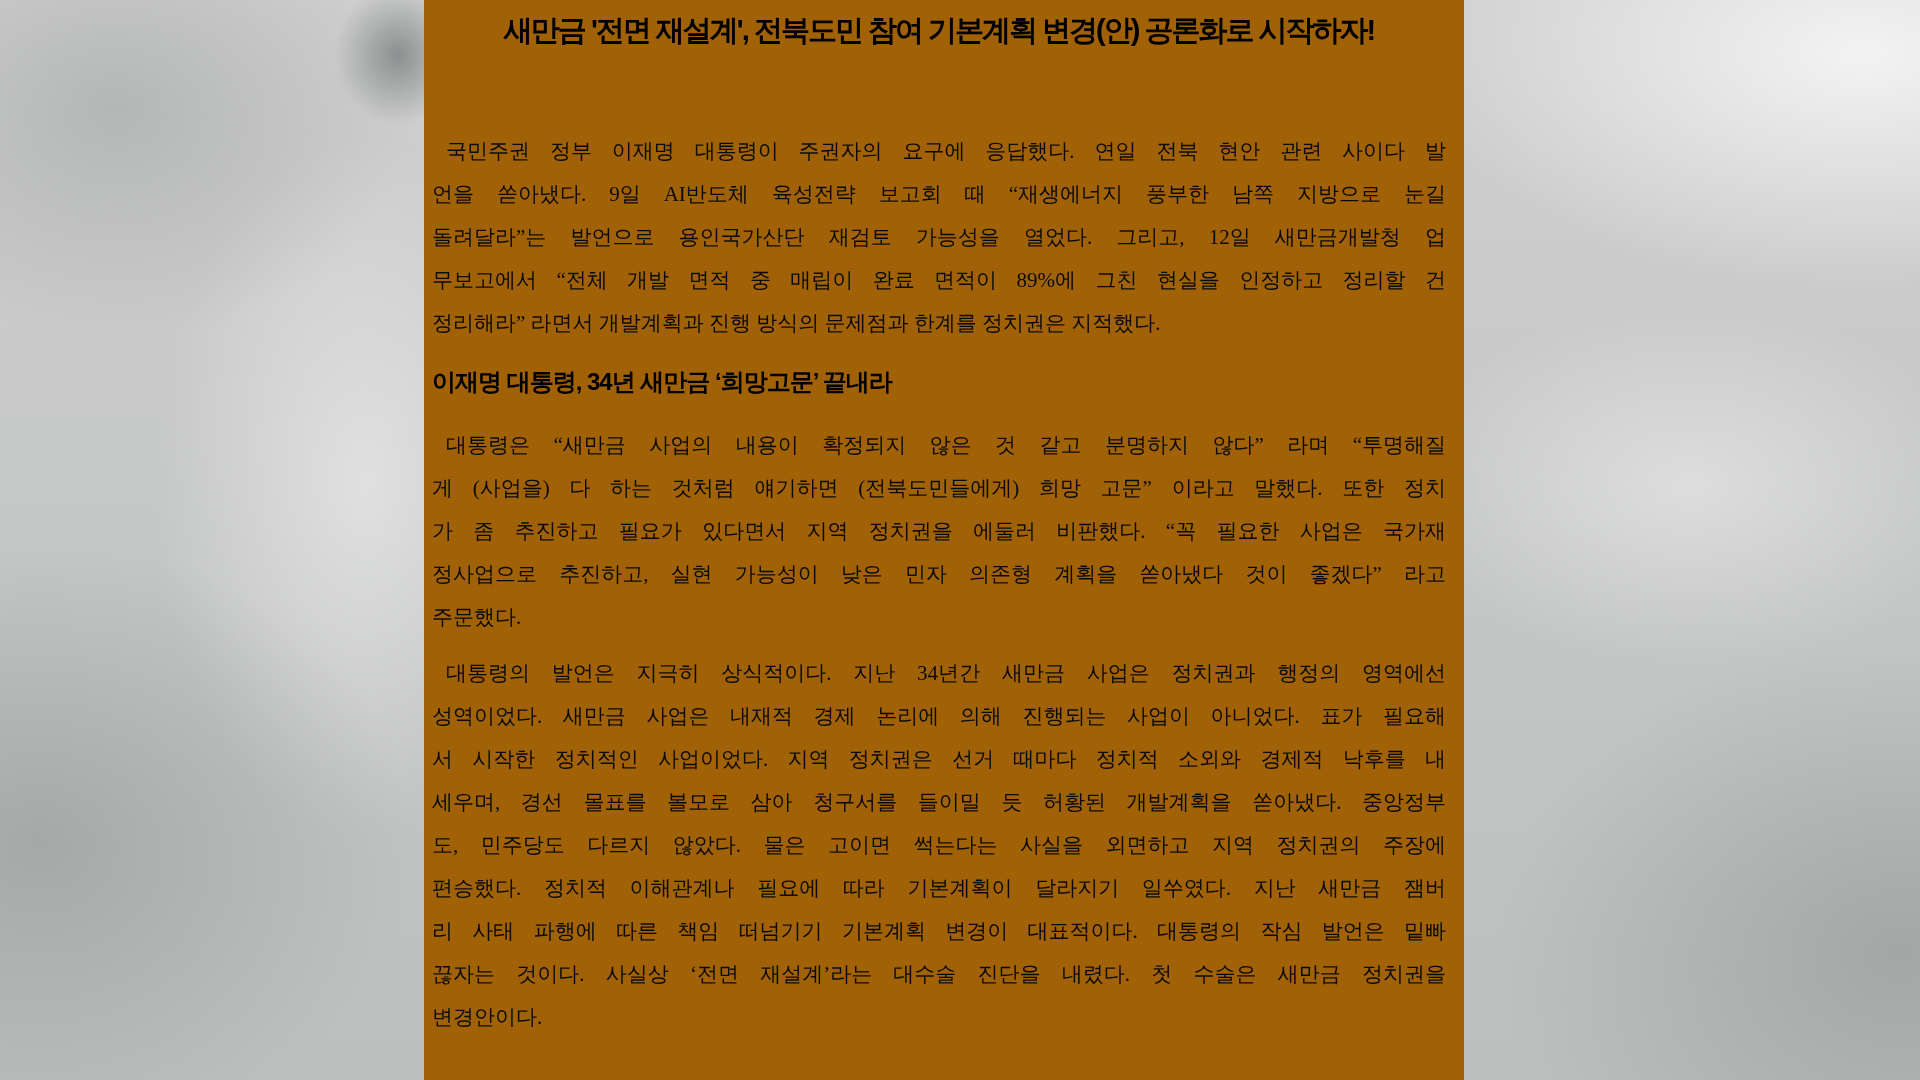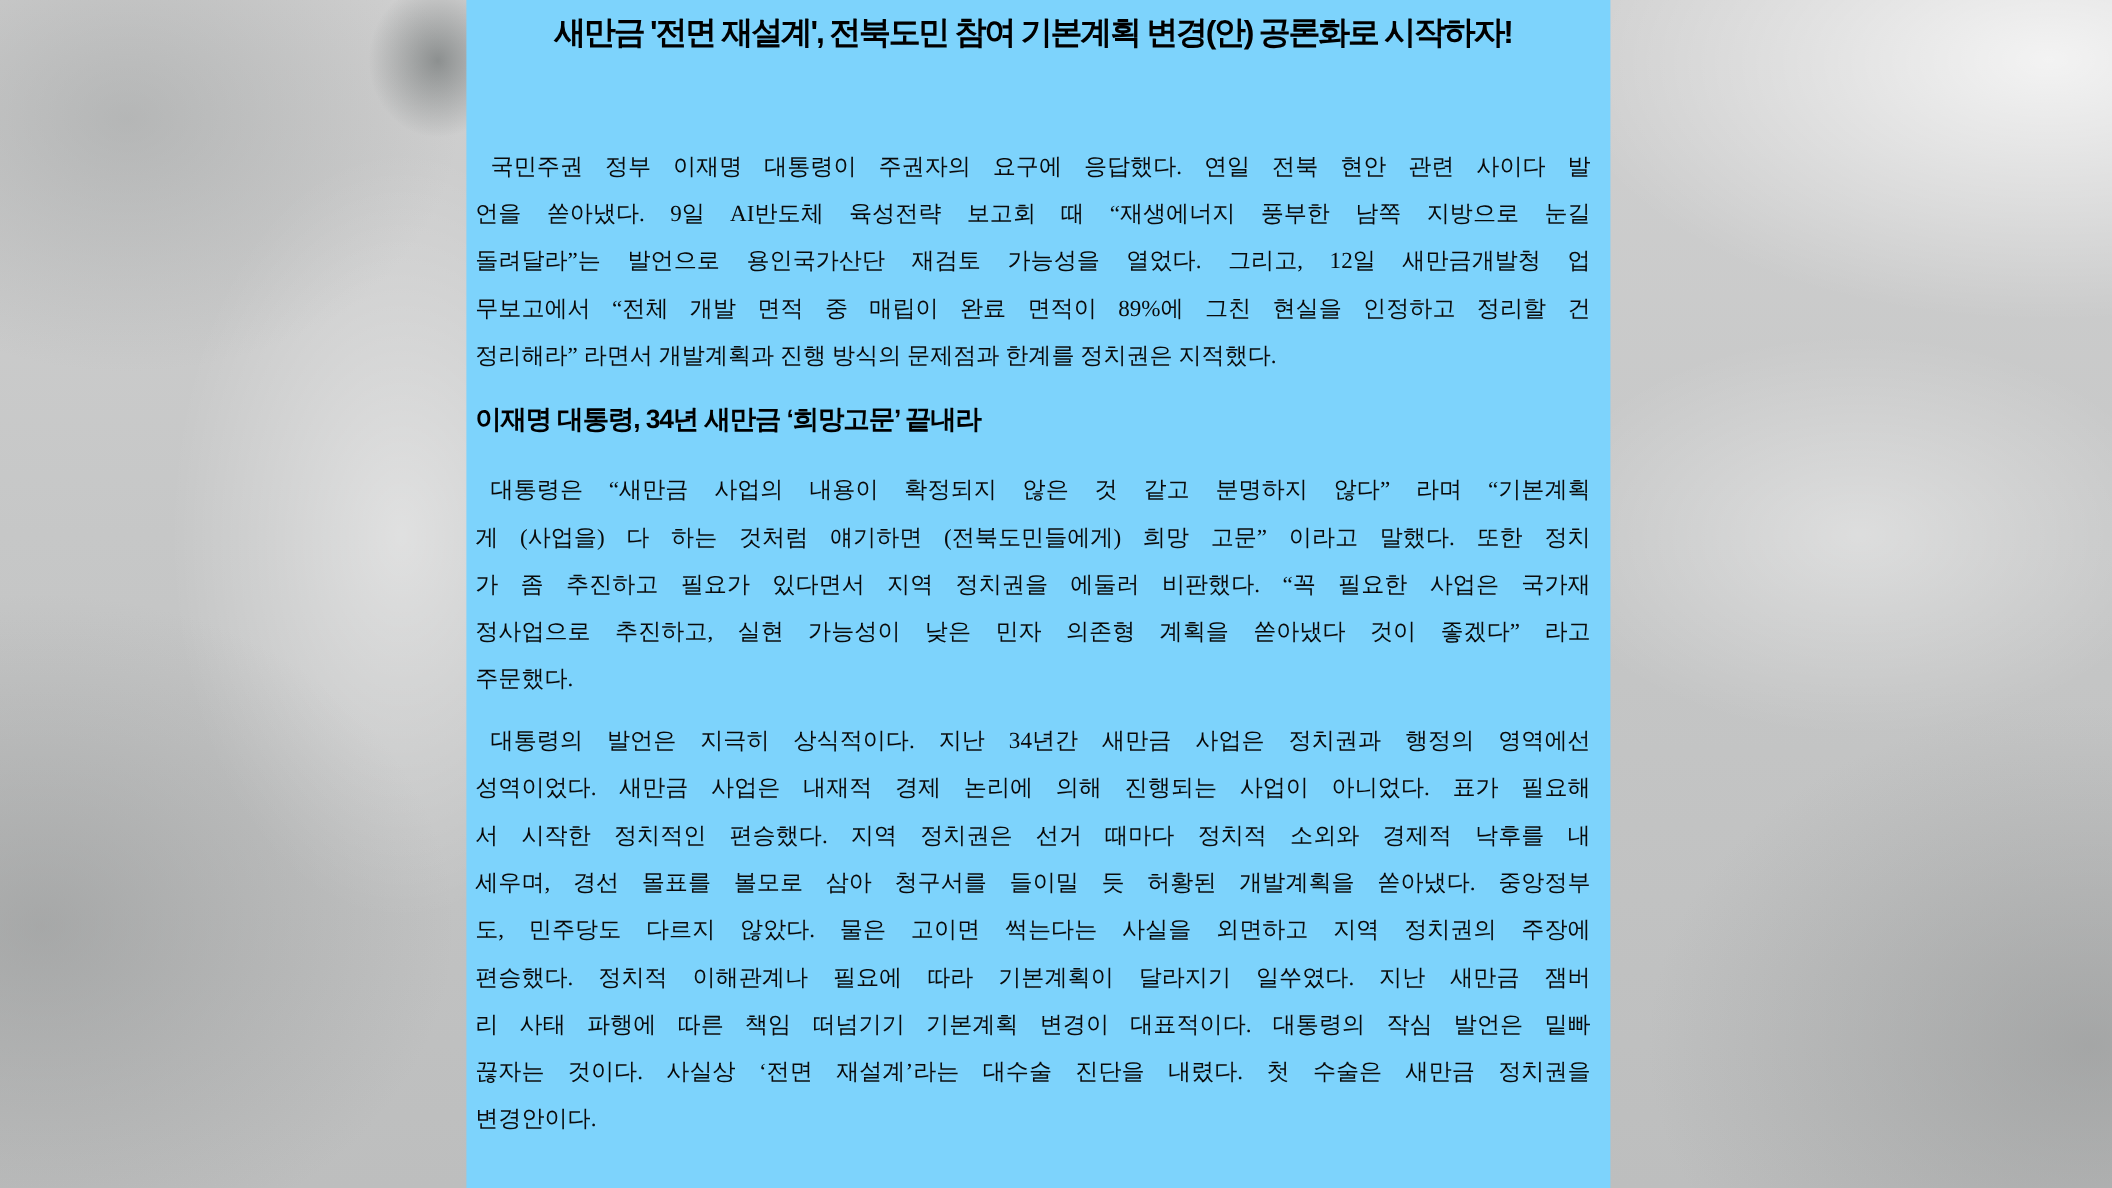--- a/index.html
+++ b/index.html
@@ -21,21 +21,21 @@
       radial-gradient(ellipse 420px 260px at 88% 45%, rgba(255,255,255,0.4), transparent 70%),
       radial-gradient(ellipse 560px 430px at 99% 88%, rgba(138,140,140,0.5), transparent 72%),
       linear-gradient(180deg, #d0d0d0 0%, #c6c7c7 45%, #bdbebe 100%);
   }
   .page {
     position: absolute;
     left: 424px;
     top: 0;
     width: 1040px;
     height: 1080px;
-    background: #7dd3fc;
+    background: #a16207;
     box-sizing: border-box;
   }
   .content {
     padding: 0 18px 0 8px;
     color: #0a0a0a;
   }
   .doc-title {
     margin-top: 8px;
     line-height: 44px;
     font-family: "Liberation Sans", sans-serif;
@@ -82,31 +82,31 @@
         <div class="line first-line">국민주권 정부 이재명 대통령이 주권자의 요구에 응답했다. 연일 전북 현안 관련 사이다 발</div>
         <div class="line">언을 쏟아냈다. 9일 AI반도체 육성전략 보고회 때 “재생에너지 풍부한 남쪽 지방으로 눈길</div>
         <div class="line">돌려달라”는 발언으로 용인국가산단 재검토 가능성을 열었다. 그리고, 12일 새만금개발청 업</div>
         <div class="line">무보고에서 “전체 개발 면적 중 매립이 완료 면적이 89%에 그친 현실을 인정하고 정리할 건</div>
         <div class="line last-line">정리해라” 라면서 개발계획과 진행 방식의 문제점과 한계를 정치권은 지적했다.</div>
       </div>
 
     <div class="section-heading">이재명 대통령, 34년 새만금 ‘희망고문’ 끝내라</div>
 
     <div class="para para-2">
-        <div class="line first-line">대통령은 “새만금 사업의 내용이 확정되지 않은 것 같고 분명하지 않다” 라며 “기본계획</div>
+        <div class="line first-line">대통령은 “새만금 사업의 내용이 확정되지 않은 것 같고 분명하지 않다” 라며 “투명해질</div>
         <div class="line">게 (사업을) 다 하는 것처럼 얘기하면 (전북도민들에게) 희망 고문” 이라고 말했다. 또한 정치</div>
         <div class="line">가 좀 추진하고 필요가 있다면서 지역 정치권을 에둘러 비판했다. “꼭 필요한 사업은 국가재</div>
         <div class="line">정사업으로 추진하고, 실현 가능성이 낮은 민자 의존형 계획을 쏟아냈다 것이 좋겠다” 라고</div>
         <div class="line last-line">주문했다.</div>
       </div>
 
     <div class="para para-3">
         <div class="line first-line">대통령의 발언은 지극히 상식적이다. 지난 34년간 새만금 사업은 정치권과 행정의 영역에선</div>
         <div class="line">성역이었다. 새만금 사업은 내재적 경제 논리에 의해 진행되는 사업이 아니었다. 표가 필요해</div>
-        <div class="line">서 시작한 정치적인 편승했다. 지역 정치권은 선거 때마다 정치적 소외와 경제적 낙후를 내</div>
+        <div class="line">서 시작한 정치적인 사업이었다. 지역 정치권은 선거 때마다 정치적 소외와 경제적 낙후를 내</div>
         <div class="line">세우며, 경선 몰표를 볼모로 삼아 청구서를 들이밀 듯 허황된 개발계획을 쏟아냈다. 중앙정부</div>
         <div class="line">도, 민주당도 다르지 않았다. 물은 고이면 썩는다는 사실을 외면하고 지역 정치권의 주장에</div>
         <div class="line">편승했다. 정치적 이해관계나 필요에 따라 기본계획이 달라지기 일쑤였다. 지난 새만금 잼버</div>
         <div class="line">리 사태 파행에 따른 책임 떠넘기기 기본계획 변경이 대표적이다. 대통령의 작심 발언은 밑빠</div>
         <div class="line">끊자는 것이다. 사실상 ‘전면 재설계’라는 대수술 진단을 내렸다. 첫 수술은 새만금 정치권을</div>
         <div class="line last-line">변경안이다.</div>
       </div>
 
   </div>
 </div>

